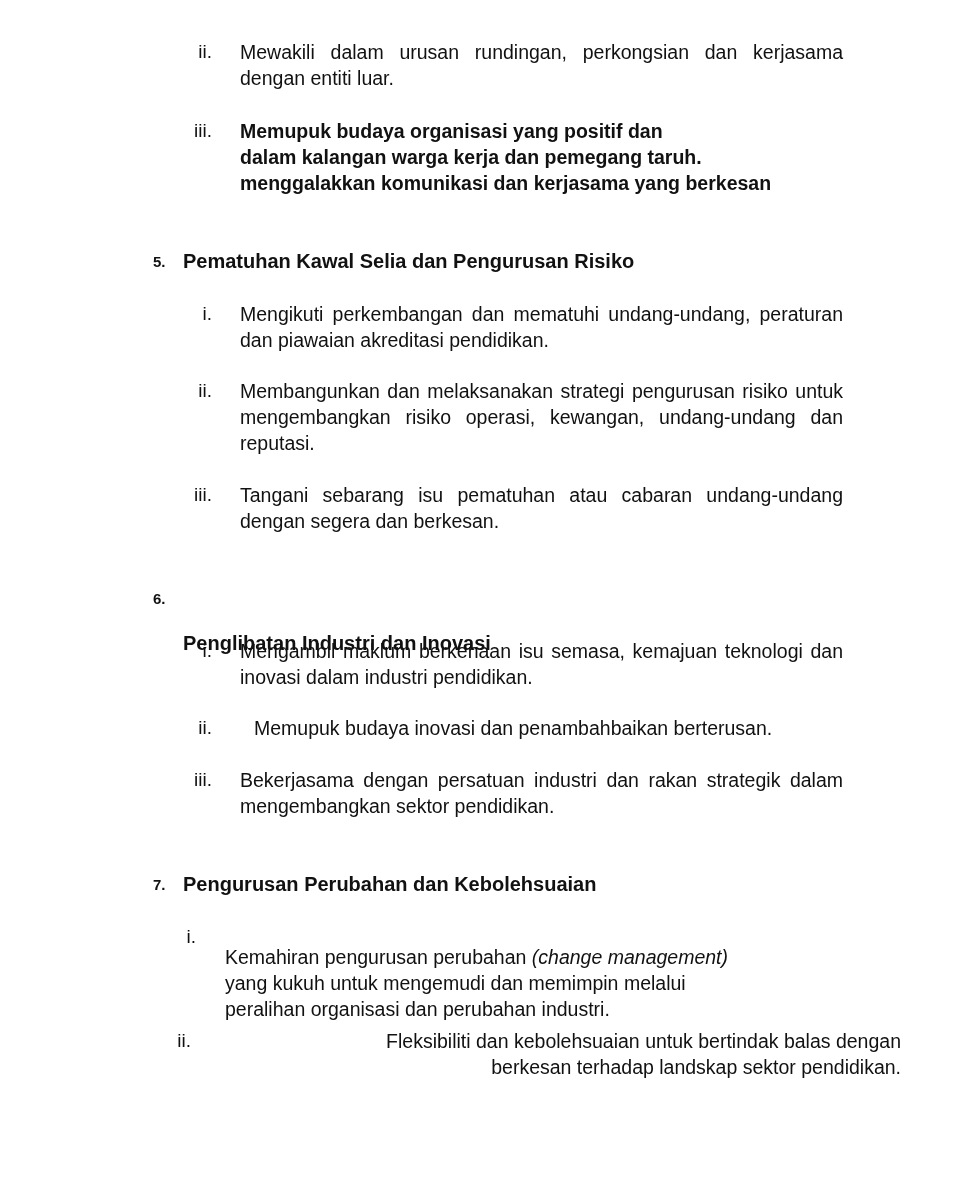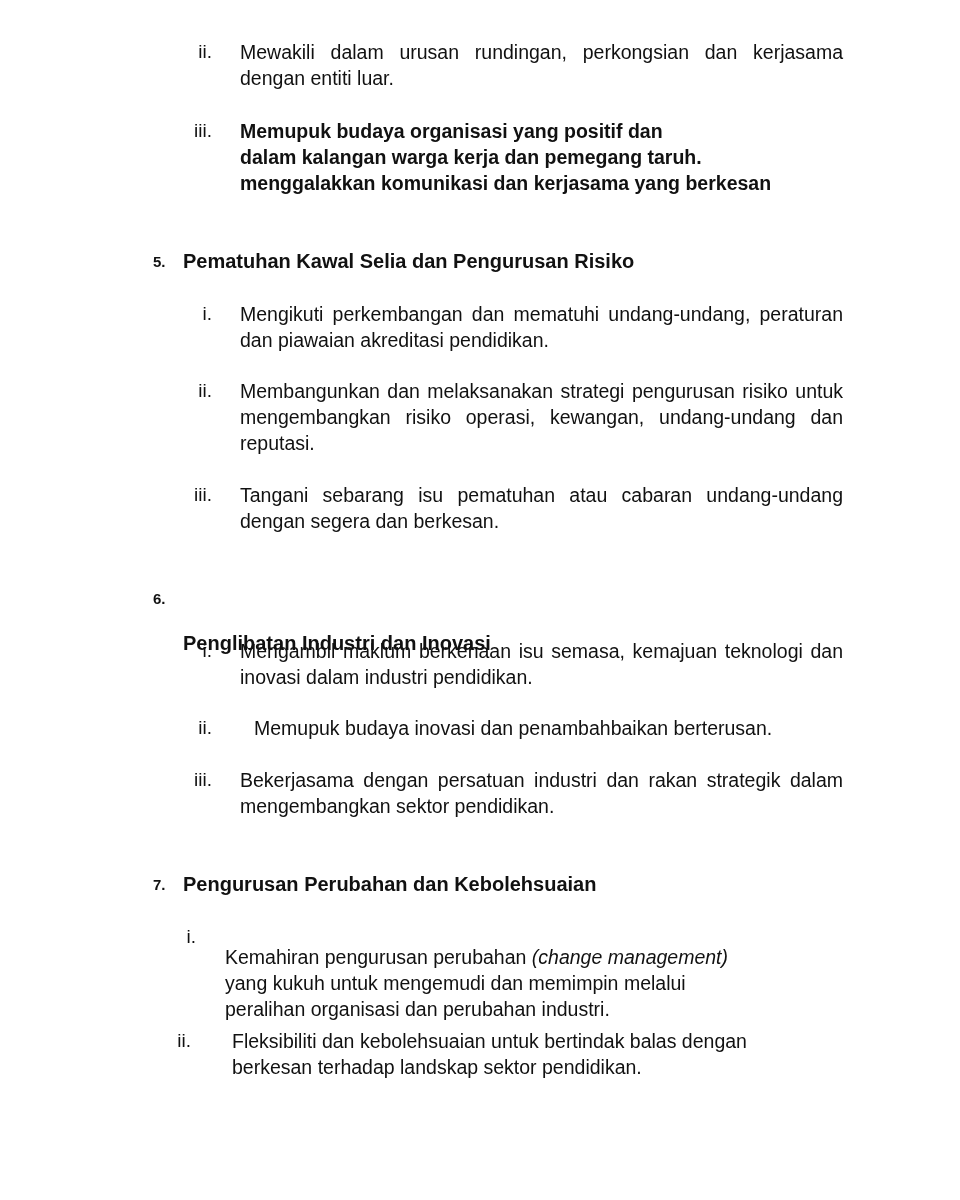--- a/index.html
+++ b/index.html
@@ -62,17 +62,17 @@
   <span class="heading" style="left:183px; top:871px;">Pengurusan Perubahan dan Kebolehsuaian</span>
 
   <span class="num" style="left:136px; top:924px;">i.</span>
   <div class="txt" style="left:225px; top:924px; width:660px;margin-top:20px;">
     <div><span>Kemahiran pengurusan perubahan </span><span class="it">(change management)</span></div>
     <div>yang kukuh untuk mengemudi dan memimpin melalui</div>
     <div>peralihan organisasi dan perubahan industri.</div>
   </div>
 
   <span class="num" style="left:131px; top:1028px;">ii.</span>
-  <div class="txt" style="left:232px; top:1028px; width:660px;">
+  <div class="txt" style="left:241px; top:1028px; width:660px;text-align:right;">
     <div>Fleksibiliti dan kebolehsuaian untuk bertindak balas dengan</div>
     <div>berkesan terhadap landskap sektor pendidikan.</div>
   </div>
 </div>
 
 </body></html>

